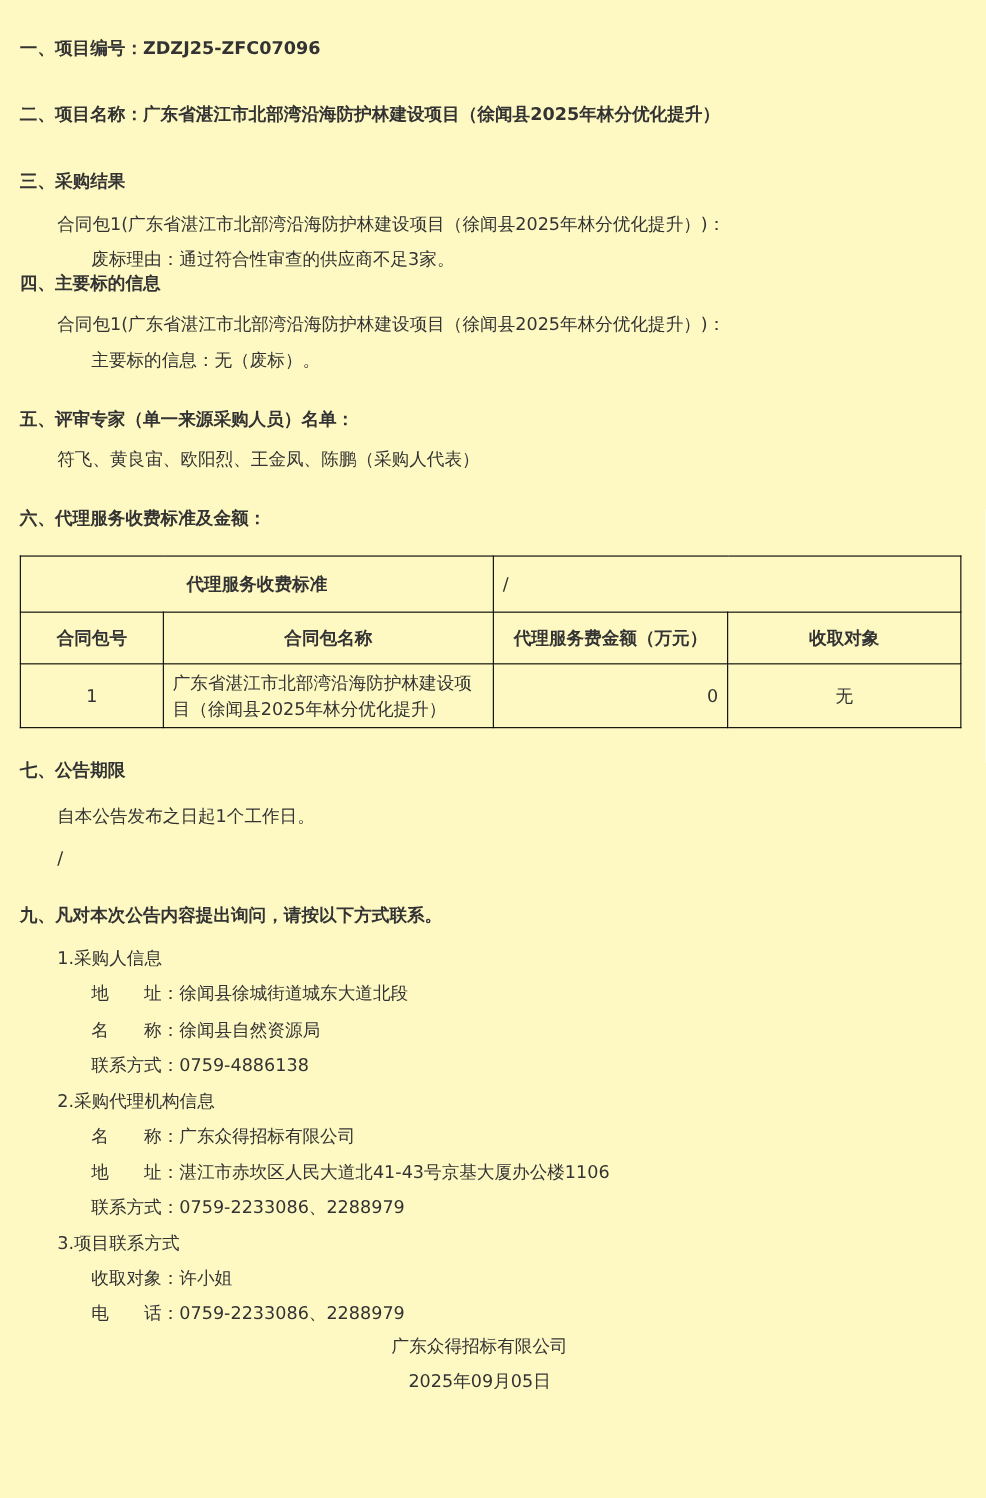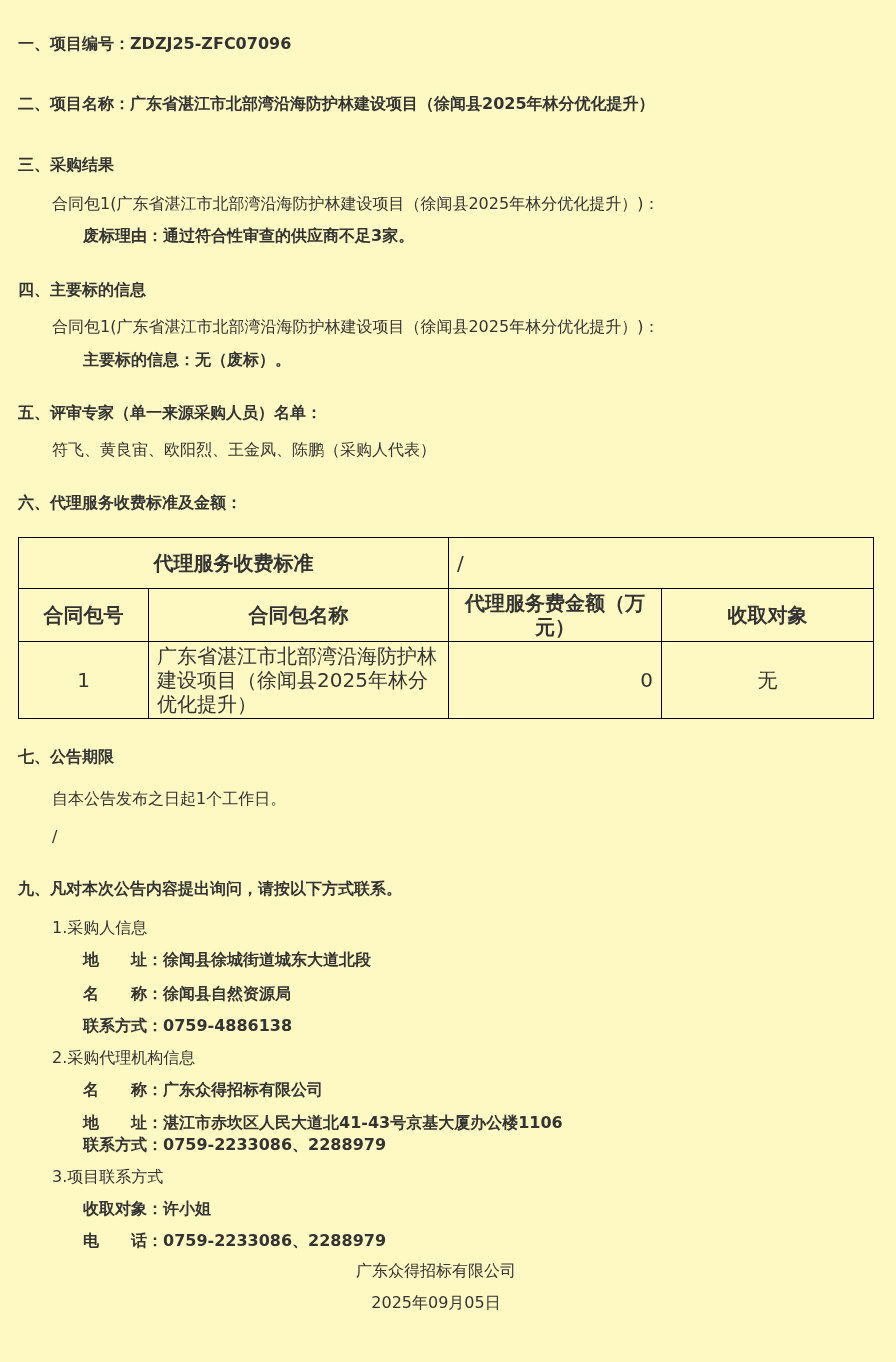--- a/index.html
+++ b/index.html
@@ -10,30 +10,30 @@
     background: #fef9c3;
     color: #333333;
     font-family: "DejaVu Sans", "Liberation Sans", sans-serif;
     font-size: 16px;
     overflow: hidden;
   }
   .line { line-height: 22px; white-space: pre-wrap; }
   .hd  { font-weight: bold; }
   .i0  { padding-left: 18px; }
   .i1  { padding-left: 52px; }
-  .i2  { padding-left: 83px; font-weight: bold; }
+  .i2  { padding-left: 83px; }
   .right { text-align: center; padding-right: 24px; }
 
   table.fee {
     border-collapse: collapse;
     table-layout: fixed;
     width: 855px;
     margin: 23px 0 0 18px;
     color: #333333;
-    font-size: 20px;
+    font-size: 16px;
   }
   table.fee td {
     border: 1px solid #000000;
     padding: 2px 8px;
     vertical-align: middle;
     line-height: 24px;
     overflow: hidden;
   }
   .c-center { text-align: center; }
   .c-left   { text-align: left; }
@@ -49,21 +49,21 @@
 <div class="page">
 
   <div class="line hd i0" style="margin-top:33px">一、项目编号：ZDZJ25-ZFC07096</div>
 
   <div class="line hd i0" style="margin-top:38px">二、项目名称：广东省湛江市北部湾沿海防护林建设项目（徐闻县2025年林分优化提升）</div>
 
   <div class="line hd i0" style="margin-top:39px">三、采购结果</div>
   <div class="line i1" style="margin-top:17px">合同包1(广东省湛江市北部湾沿海防护林建设项目（徐闻县2025年林分优化提升）)：</div>
   <div class="line i2" style="margin-top:10px">废标理由：通过符合性审查的供应商不足3家。</div>
 
-  <div class="line hd i0" style="margin-top:32px">四、主要标的信息</div>
+  <div class="line hd i0" style="">四、主要标的信息</div>
   <div class="line i1" style="margin-top:15px">合同包1(广东省湛江市北部湾沿海防护林建设项目（徐闻县2025年林分优化提升）)：</div>
   <div class="line i2" style="margin-top:11px">主要标的信息：无（废标）。</div>
 
   <div class="line hd i0" style="margin-top:31px">五、评审专家（单一来源采购人员）名单：</div>
   <div class="line i1" style="margin-top:15px">符飞、黄良宙、欧阳烈、王金凤、陈鹏（采购人代表）</div>
 
   <div class="line hd i0" style="margin-top:31px">六、代理服务收费标准及金额：</div>
 
   <table class="fee">
     <colgroup>
@@ -100,21 +100,21 @@
   <div class="line hd i0" style="margin-top:30px">九、凡对本次公告内容提出询问，请按以下方式联系。</div>
 
   <div class="line i1" style="margin-top:17px">1.采购人信息</div>
   <div class="line i2" style="margin-top:10px">地　　址：徐闻县徐城街道城东大道北段</div>
   <div class="line i2" style="margin-top:12px">名　　称：徐闻县自然资源局</div>
   <div class="line i2" style="margin-top:10px">联系方式：0759-4886138</div>
 
   <div class="line i1" style="margin-top:10px">2.采购代理机构信息</div>
   <div class="line i2" style="margin-top:10px">名　　称：广东众得招标有限公司</div>
   <div class="line i2" style="margin-top:11px">地　　址：湛江市赤坎区人民大道北41-43号京基大厦办公楼1106</div>
-  <div class="line i2" style="">联系方式：0759-2233086、2288979</div>
+  <div class="line i2" style="margin-top:10px">联系方式：0759-2233086、2288979</div>
 
   <div class="line i1" style="margin-top:10px">3.项目联系方式</div>
   <div class="line i2" style="margin-top:10px">收取对象：许小姐</div>
   <div class="line i2" style="margin-top:10px">电　　话：0759-2233086、2288979</div>
 
   <div class="line right" style="margin-top:8px">广东众得招标有限公司</div>
   <div class="line right" style="margin-top:10px">2025年09月05日</div>
 
 </div>
 

